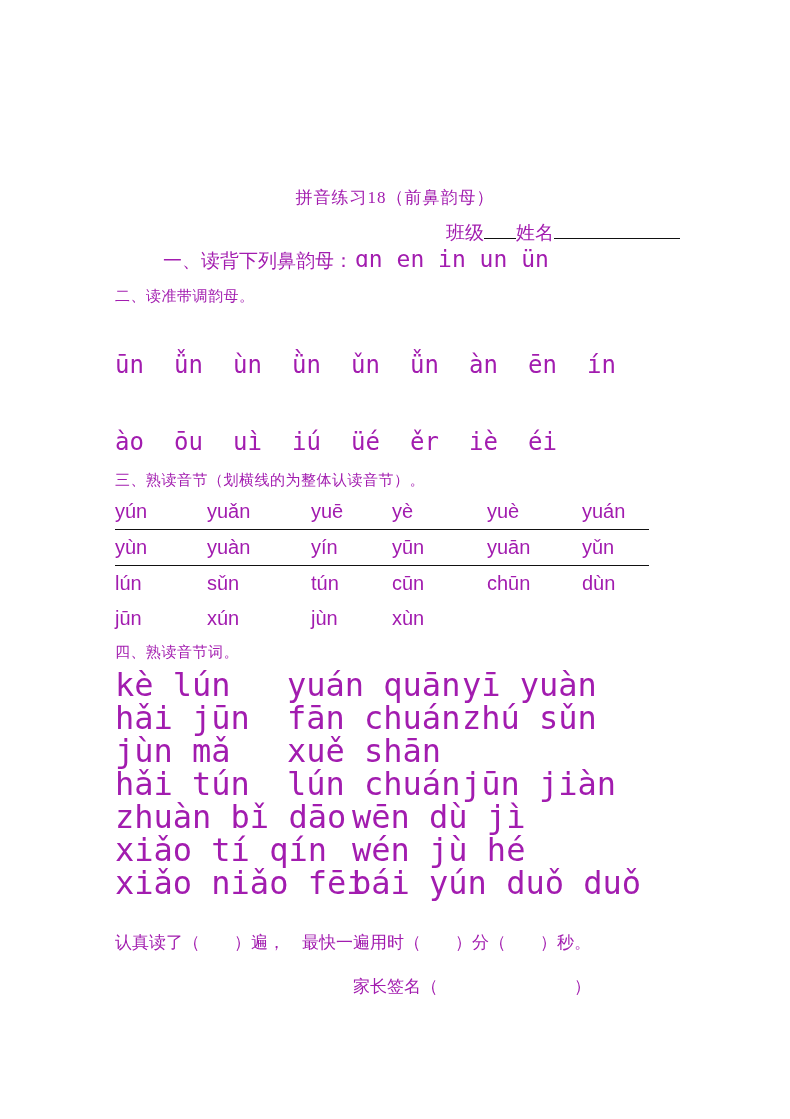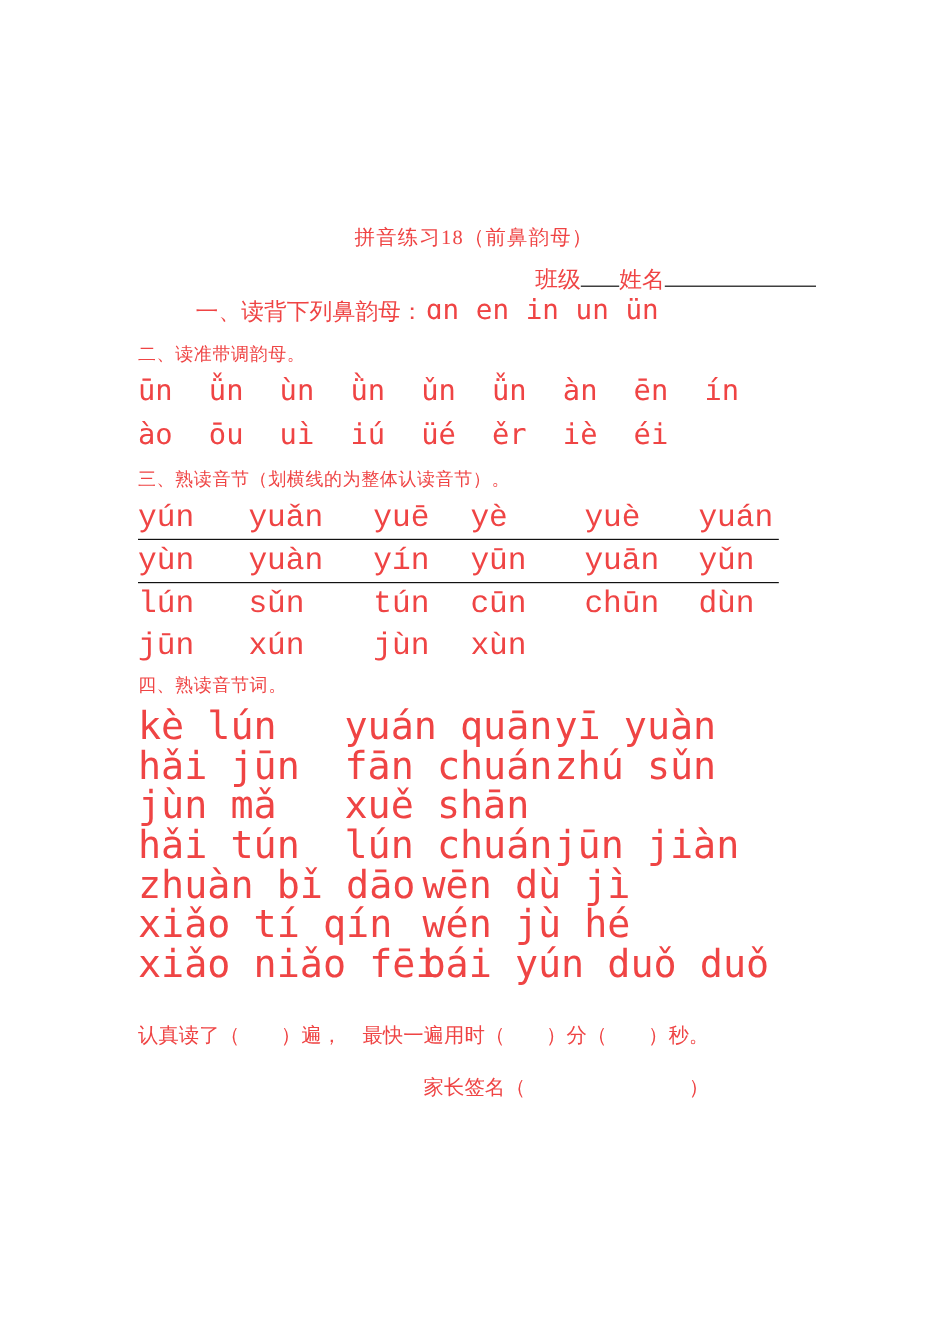--- a/index.html
+++ b/index.html
@@ -1,21 +1,21 @@
 <!DOCTYPE html>
 <html><head>
 <meta charset="utf-8">
 <style>
   html, body { margin: 0; padding: 0; background: #ffffff; }
   .page {
     position: relative;
     width: 790px;
     height: 1119px;
     background: #ffffff;
-    color: #ef4444;
+    color: #a21caf;
     overflow: hidden;
     font-family: "Liberation Serif", "DejaVu Serif", serif;
   }
   .title {
     position: absolute;
     top: 186px; left: 0; width: 100%;
     text-align: center;
     font-size: 17px;
     letter-spacing: 1px;
     white-space: nowrap;
@@ -61,30 +61,31 @@
   }
   .sec1-line .pinyin { font-size: 23px; margin-left: 2px; }
 
   .s2row {
     display: grid;
     grid-template-columns: repeat(9, 59px);
     font-family: "DejaVu Sans Mono", "Liberation Mono", monospace;
     font-size: 24px;
     line-height: 37px;
     white-space: nowrap;
+    margin-top: 40px;
   }
   .s2row.r2 { grid-template-columns: repeat(8, 59px); }
 
   .sec3-head { margin-top: 9px; margin-bottom: 3px; }
 
   .s3row {
     display: grid;
     grid-template-columns: 92px 104px 81px 95px 95px auto;
-    font-family: Liberation Mono, monospace;
-    font-size: 26px;
+    font-family: Liberation Sans, sans-serif;
+    font-size: 20px;
     line-height: 35px;
     white-space: nowrap;
     width: 534px;
   }
   .s3row.underlined { border-bottom: 1.5px solid #111; }
 
   .sec4-head { margin-top: 6px; margin-bottom: 6px; }
 
   .s4row {
     display: grid;

